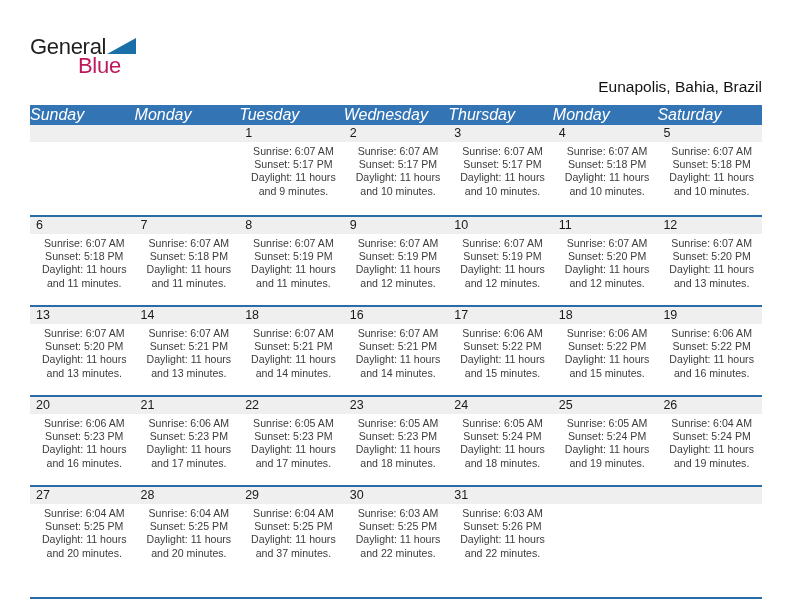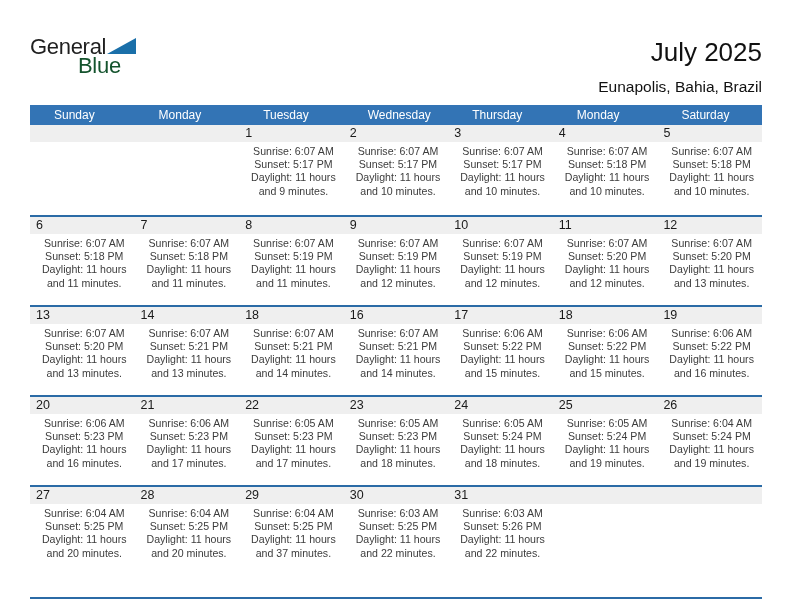--- a/index.html
+++ b/index.html
@@ -7,30 +7,30 @@
     width:792px;height:612px;background:#ffffff;overflow:hidden;position:relative;
     font-family:"Liberation Sans", sans-serif;
     -webkit-font-smoothing:antialiased;
   }
   .page{position:absolute;inset:0;}
 
   
   .logo{position:absolute;left:30px;top:36px;}
   .logo-line1{display:flex;font-size:22px;line-height:22px;color:#1f1f1f;letter-spacing:-0.3px;}
   .logo-tri{margin-left:1px;margin-bottom:1px;}
-  .logo-line2{font-size:22px;line-height:20px;color:#14532d;margin-left:48px;margin-top:-3px;letter-spacing:-0.3px;}
+  .logo-line2{font-size:22px;line-height:20px;color:#be185d;margin-left:48px;margin-top:-3px;letter-spacing:-0.3px;}
 
   
   .title{position:absolute;top:37px;right:30px;font-size:26px;color:#111;}
   .subtitle{position:absolute;top:78px;right:30px;font-size:15.5px;color:#111;}
 
   
   .cal{position:absolute;left:30px;top:105px;width:732px;}
   .cal-head{display:flex;background:#3374b5;height:20px;align-items:center;}
-  .cal-head .th{width:14.2857%;box-sizing:border-box;padding-left:24px;font-size:12px;color:#ffffff;}
+  .cal-head .th{width:14.2857%;box-sizing:border-box;padding-left:0;font-size:16px;color:#ffffff;font-style:italic;}
   .week{display:flex;height:90px;box-sizing:border-box;}
   .week.sep{border-top:2px solid #2b6ba6;}
   .cell{width:14.2857%;box-sizing:border-box;}
   .daynum{background:#efefef;height:17px;line-height:17px;font-size:12.5px;color:#1a1a1a;padding-left:6px;}
   .lines{padding:3px 2px 0 6px;text-align:center;}
   .line{font-size:10.6px;line-height:13.2px;color:#3c3c3c;}
   .bottom-rule{position:absolute;left:30px;top:597px;width:732px;height:2px;background:#2b6ba6;}
 </style>
 </head>
 <body>
@@ -42,21 +42,20 @@
       <span>General</span>
       <span class="logo-tri">
         <svg width="29" height="17" viewBox="0 0 29 17">
             <polygon points="0,17 29,1 29,17" fill="#1a6fa9"></polygon>
           </svg>
       </span>
     </div>
     <div class="logo-line2">Blue</div>
   </div>
 
-  <div class="title">July 2025</div>
   <div class="subtitle">Eunapolis, Bahia, Brazil</div>
 
   <div class="cal">
     <div class="cal-head">
       <div class="th">Sunday</div>
       <div class="th">Monday</div>
       <div class="th">Tuesday</div>
       <div class="th">Wednesday</div>
       <div class="th">Thursday</div>
       <div class="th">Monday</div>

